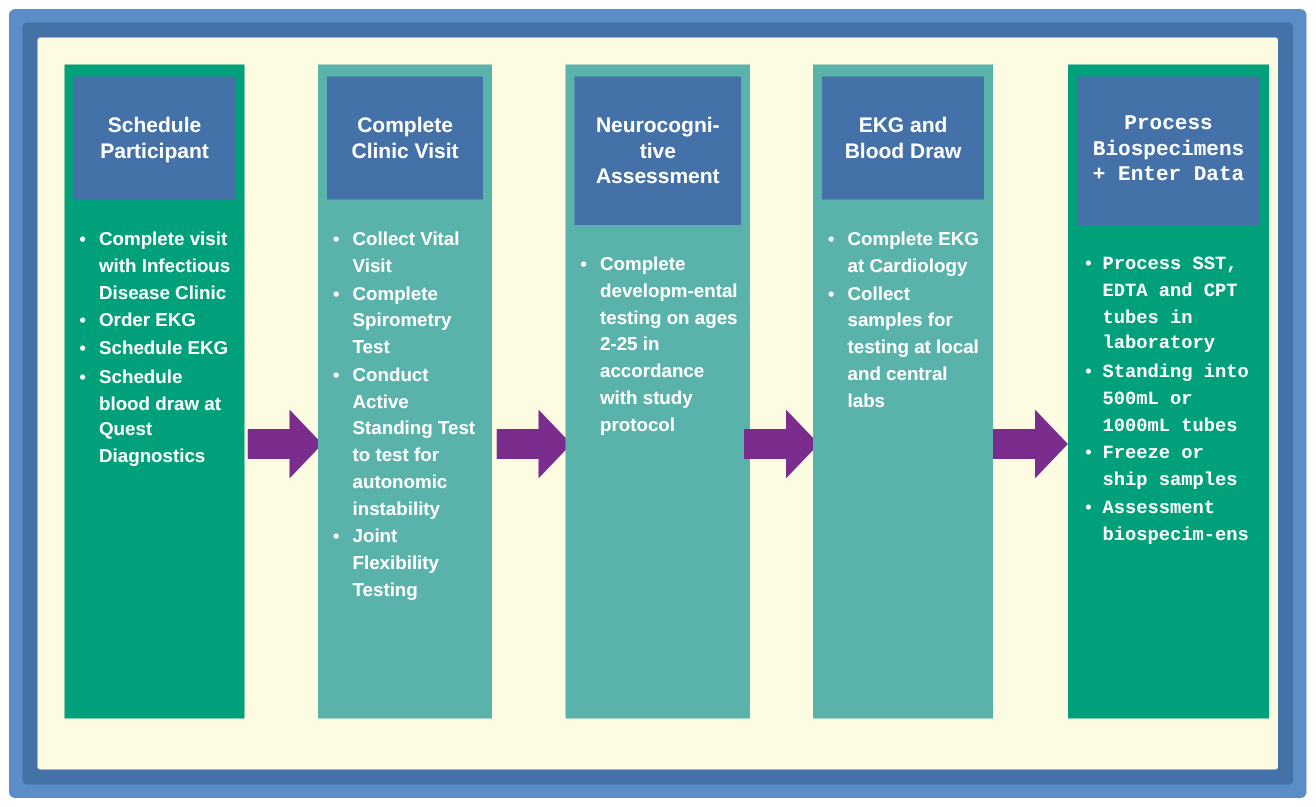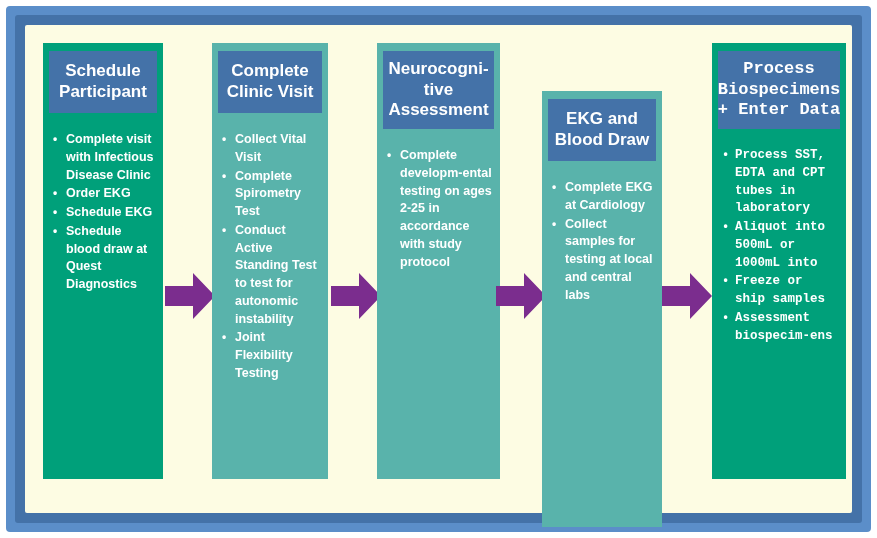--- a/index.html
+++ b/index.html
@@ -60,32 +60,32 @@
     display: flex;
     flex-direction: column;
     align-items: stretch;
   }
   .stage.dark  { background: #00a07a; }  
   .stage.light { background: #59b3ab; }  
 
   .stage-1 { left: 18px;  width: 120px; }
   .stage-2 { left: 187px; width: 116px; }
   .stage-3 { left: 352px; width: 123px; }
-  .stage-4 { left: 517px; width: 120px; margin-top: 48px; }
+  .stage-4 { left: 517px; width: 120px; }
   .stage-5 { left: 687px; width: 134px; font-family: Liberation Mono, monospace; }
 
   
   .stage-header {
     background: #4472a8;
     color: #ffffff;
     font-weight: bold;
-    font-size: 17px;
+    font-size: 14px;
     line-height: 1.22;
     text-align: center;
-    padding: 8px 4px;
+    padding: 24px 4px;
     display: flex;
     align-items: center;
     justify-content: center;
     min-height: 62px;
     white-space: pre-line;
   }
   .stage-3 .stage-header,
   .stage-5 .stage-header { min-height: 72px; }
 
   
@@ -196,21 +196,21 @@
             <polygon points="0,13 28,13 28,0 50,23 28,46 28,33 0,33" fill="#7b2d8e"></polygon>
           </svg>
         </div>
 
         <div class="stage stage-5 dark">
           <div class="stage-header">Process
 Biospecimens
 + Enter Data</div>
           <ul class="bullets">
             <li>Process SST, EDTA and CPT tubes in laboratory</li>
-            <li>Aliquot into 500mL or 1000mL into</li>
+            <li>Standing into 500mL or 1000mL tubes</li>
             <li>Freeze or ship samples</li>
             <li>Assessment biospecim-ens</li>
           </ul>
         </div>
 
       </div>
     </div>
   </div>
 </div>
 

